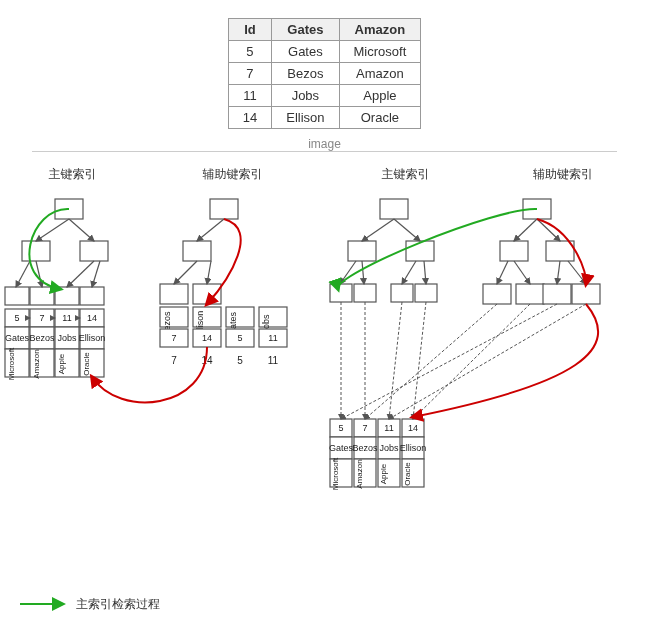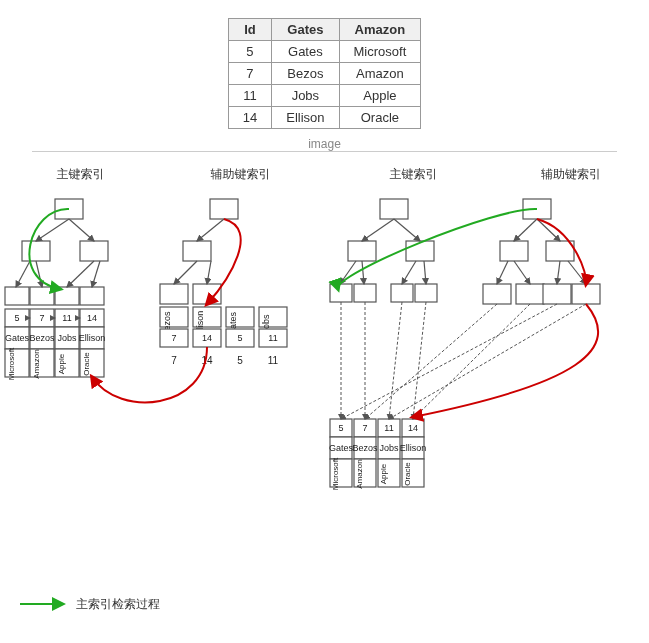--- a/index.html
+++ b/index.html
@@ -72,21 +72,20 @@
       min-height: 420px;
       align-self: stretch;
     }
 
     
     .tree-labels {
       display: flex;
       flex-direction: row;
       width: 100%;
       margin-bottom: 6px;
-      margin-left: 8px;
     }
     .tree-label {
       font-size: 12px;
       color: #333;
       text-align: center;
     }
 
     
     .legend {
       display: flex;

